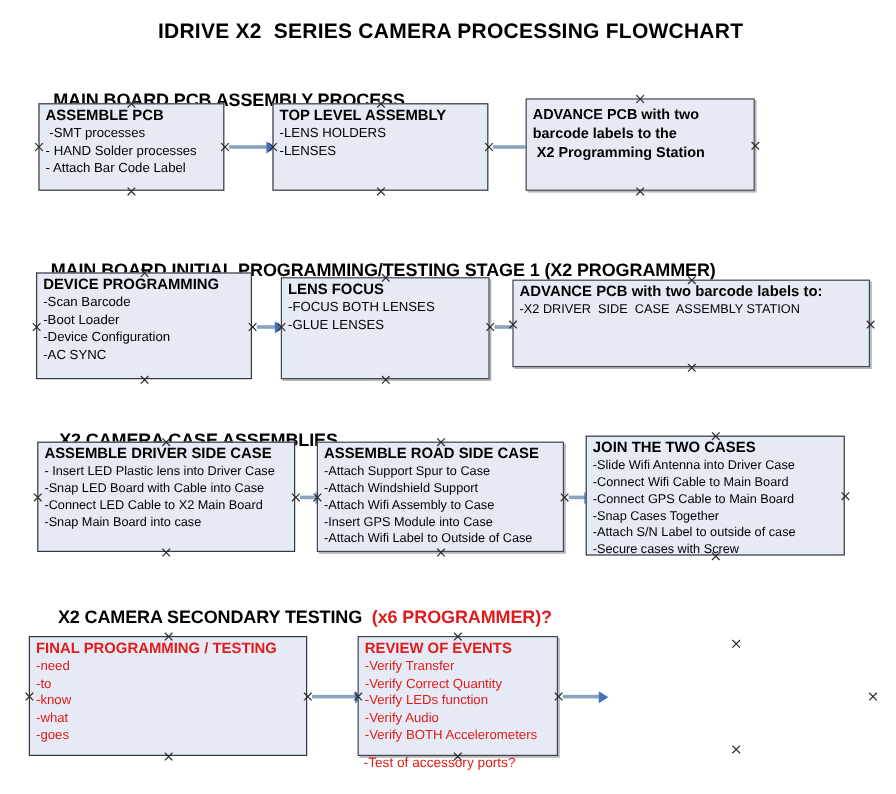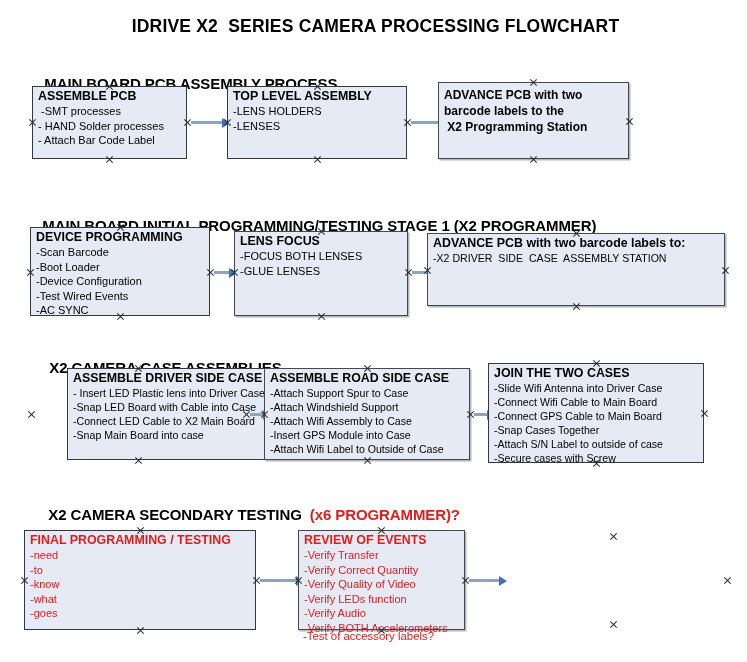--- a/index.html
+++ b/index.html
@@ -191,21 +191,20 @@
   <div class="section-heading" style="left:24px; top:200px;">
     <span>MAIN BOARD INITIAL PROGRAMMING/TESTING STAGE 1 (X2 PROGRAMMER)</span>
   </div>
 
   <div class="pbox plain" style="left:28px; top:227px; width:180px; height:89px;">
     <div class="pbox-inner">
       <div class="box-title">DEVICE PROGRAMMING</div>
       <div class="box-line">-Scan Barcode</div>
       <div class="box-line">-Boot Loader</div>
       <div class="box-line">-Device Configuration</div>
-      <div class="box-line">-Test Wired Events</div>
       <div class="box-line">-AC SYNC</div>
     </div>
   </div>
   <div class="handle" style="left:118px; top:227px;"></div>
   <div class="handle" style="left:118px; top:316px;"></div>
   <div class="handle" style="left:28px; top:272px;"></div>
   <div class="handle" style="left:208px; top:272px;"></div>
 
   <div class="arrow" style="left:212px; top:271px; width:16px;"></div>
 
@@ -231,21 +230,21 @@
   </div>
   <div class="handle" style="left:574px; top:233px;"></div>
   <div class="handle" style="left:574px; top:306px;"></div>
   <div class="handle" style="left:425px; top:270px;"></div>
   <div class="handle" style="left:723px; top:270px;"></div>
 
   <div class="section-heading" style="left:31px; top:342px;">
     <span>X2 CAMERA CASE ASSEMBLIES</span>
   </div>
 
-  <div class="pbox plain" style="left:29px; top:368px; width:215px; height:92px;margin-left:36px;">
+  <div class="pbox plain" style="left:29px; top:368px; width:215px; height:92px;">
     <div class="pbox-inner">
       <div class="box-title">ASSEMBLE DRIVER SIDE CASE</div>
       <div class="box-line small">- Insert LED Plastic lens into Driver Case</div>
       <div class="box-line small">-Snap LED Board with Cable into Case</div>
       <div class="box-line small">-Connect LED Cable to X2 Main Board</div>
       <div class="box-line small">-Snap Main Board into case</div>
     </div>
   </div>
   <div class="handle" style="left:136px; top:368px;"></div>
   <div class="handle" style="left:136px; top:460px;"></div>
@@ -305,27 +304,26 @@
   <div class="handle" style="left:22px; top:580px;"></div>
   <div class="handle" style="left:254px; top:580px;"></div>
 
   <div class="arrow" style="left:258px; top:579px; width:37px;"></div>
 
   <div class="pbox red" style="left:296px; top:530px; width:167px; height:100px;">
     <div class="pbox-inner">
       <div class="box-title">REVIEW OF EVENTS</div>
       <div class="box-line">-Verify Transfer</div>
       <div class="box-line">-Verify Correct Quantity</div>
-      <div class="box-line">-Verify Quality of Video</div>
       <div class="box-line">-Verify LEDs function</div>
       <div class="box-line">-Verify Audio</div>
       <div class="box-line">-Verify BOTH Accelerometers</div>
     </div>
   </div>
-  <div class="overflow-line" style="left:301px; top:629px;">-Test of accessory labels?</div>
+  <div class="overflow-line" style="left:301px; top:629px;">-Test of accessory ports?</div>
   <div class="handle" style="left:379px; top:530px;"></div>
   <div class="handle" style="left:379px; top:630px;"></div>
   <div class="handle" style="left:296px; top:580px;"></div>
   <div class="handle" style="left:463px; top:580px;"></div>
 
   <div class="arrow" style="left:467px; top:579px; width:31px;"></div>
 
   <div class="handle" style="left:611px; top:536px;"></div>
   <div class="handle" style="left:611px; top:624px;"></div>
   <div class="handle" style="left:725px; top:580px;"></div>

